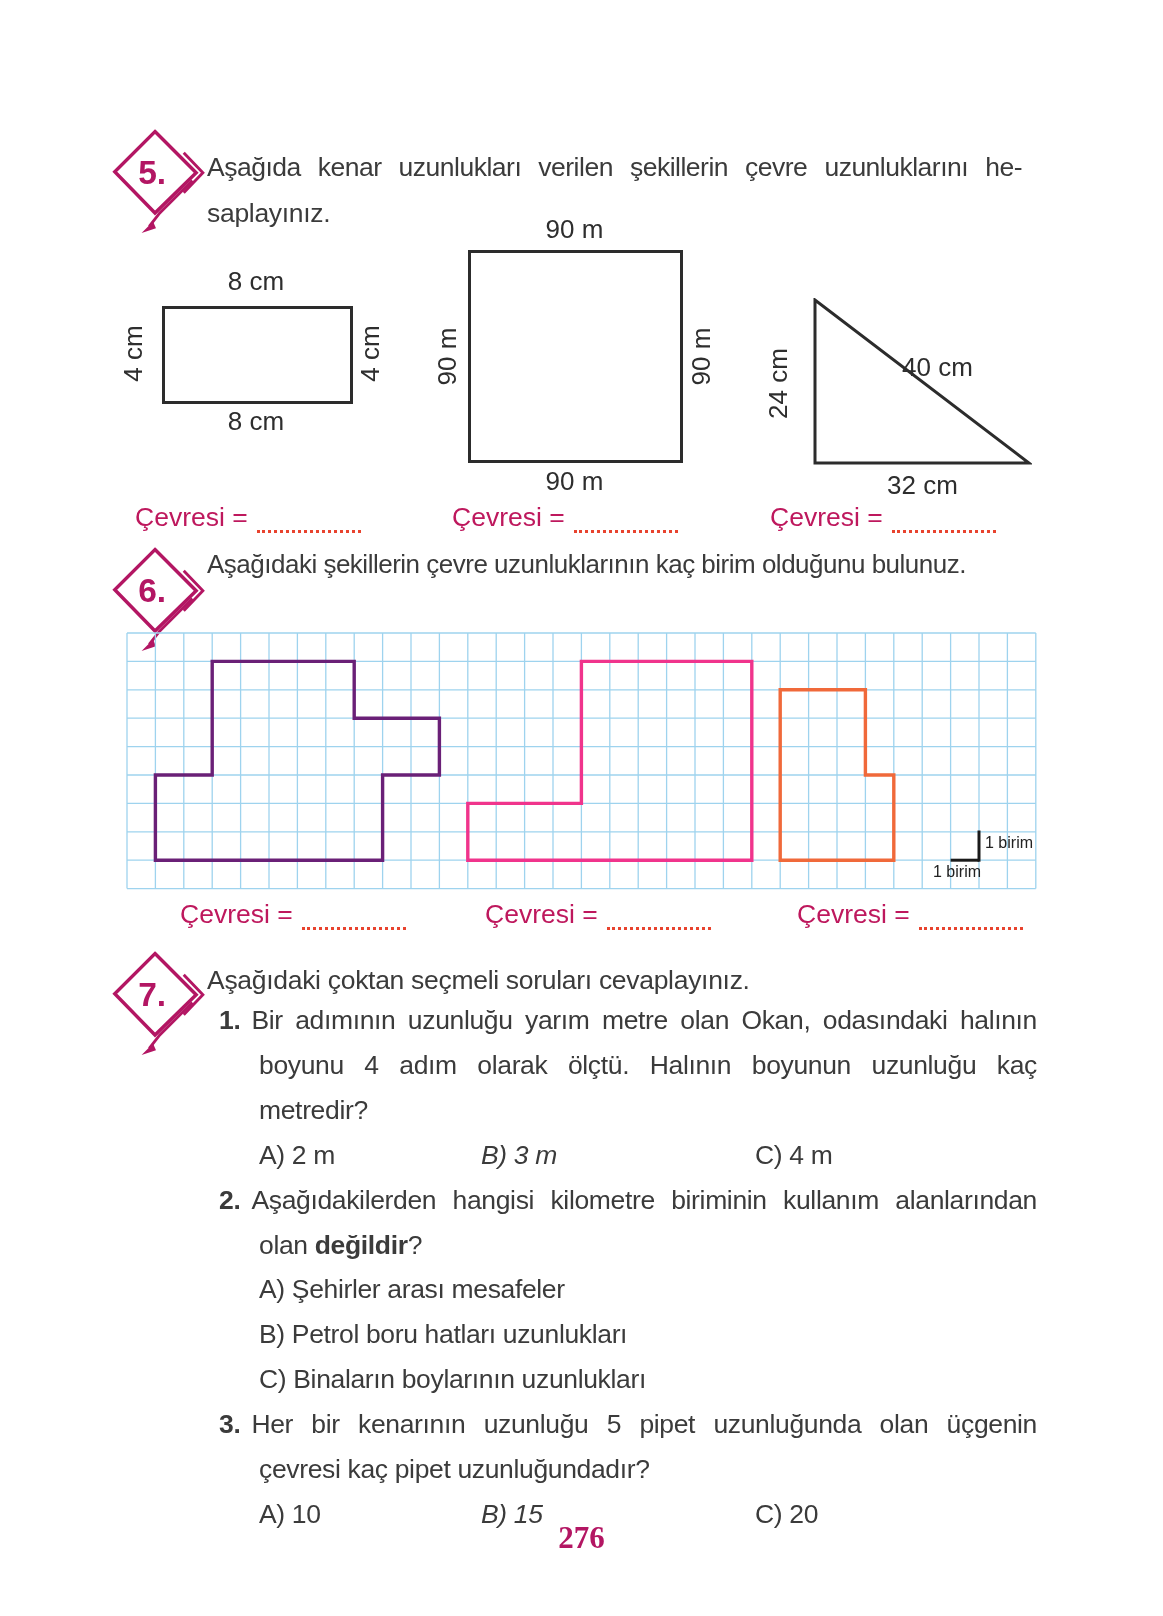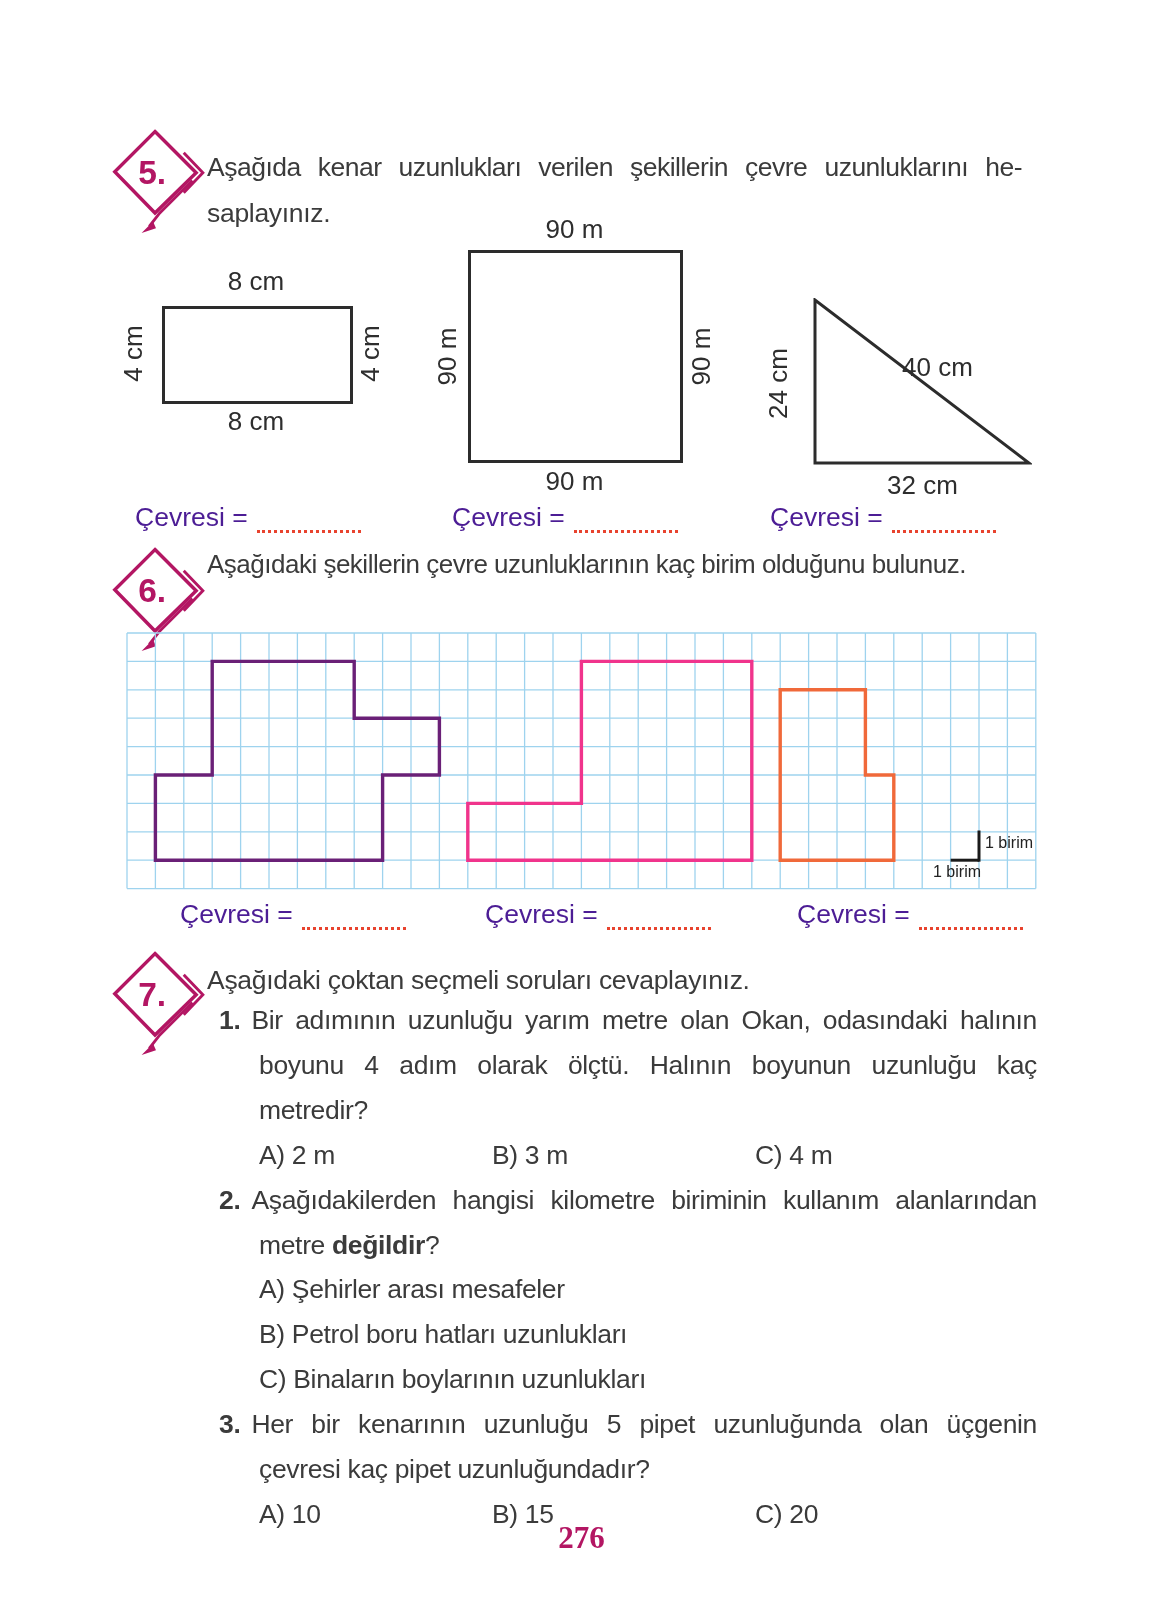--- a/index.html
+++ b/index.html
@@ -17,32 +17,32 @@
   .jline{text-align:justify;text-align-last:justify;}
   
   .badge{position:absolute;width:100px;height:113px;}
   .badge svg{display:block;}
   
   .figure-rect{position:absolute;border:3px solid #2c2c2c;background:#fff;}
   .shape-label{position:absolute;font-size:26px;color:#2e2e2e;text-align:center;white-space:nowrap;}
   .vlabel{position:absolute;display:flex;align-items:center;justify-content:center;}
   .vlabel span{transform:rotate(-90deg);white-space:nowrap;font-size:26px;color:#2e2e2e;}
   
-  .cev{position:absolute;display:flex;align-items:flex-end;font-size:26.5px;color:#4c1d95;white-space:nowrap;}
+  .cev{position:absolute;display:flex;align-items:flex-end;font-size:26.5px;color:#be185d;white-space:nowrap;}
   .cev-dots{display:inline-block;width:104px;height:22px;margin-left:9px;border-bottom:3px dotted #e8432e;}
   
   .grid-wrap{position:absolute;left:127px;top:633px;width:909px;height:256px;}
   .birim-label{position:absolute;font-size:16px;color:#222;white-space:nowrap;}
   
   .mcq{position:absolute;left:207px;top:998px;width:818px;font-size:26.5px;letter-spacing:-0.35px;line-height:44.9px;color:#3b3b3b;margin-left:12px;}
   .mcq .num{font-weight:bold;margin-right:11px;}
   .mcq .ind{padding-left:40px;}
   .mcq .opt-row{position:relative;height:44.9px;}
   .mcq .opt-a{position:absolute;left:40px;}
-  .mcq .opt-b{position:absolute;left:273px;}
+  .mcq .opt-b{position:absolute;left:262px;font-style:italic;}
   .mcq .opt-c{position:absolute;left:536px;}
   .bold{font-weight:bold;}
   .page-number{position:absolute;left:0;top:1520px;width:100%;text-align:center;
     font-family:"Liberation Serif","DejaVu Serif",serif;font-weight:bold;font-size:31px;color:#b31663;}
 </style>
 </head>
 <body>
 
 <div class="page">
 
@@ -208,21 +208,21 @@
     <div class="opt-row">
       <span class="opt-a">A) 2 m</span>
       <span class="opt-b">B) 3 m</span>
       <span class="opt-c">C) 4 m</span>
     </div>
 
     <div class="jline">
       <span class="num">2.</span><span>Aşağıdakilerden hangisi kilometre biriminin kullanım alanlarından</span>
     </div>
     <div class="ind">
-      <span>metre </span><span class="bold">değildir</span><span>?</span>
+      <span>olan </span><span class="bold">değildir</span><span>?</span>
     </div>
     <div class="ind">A) Şehirler arası mesafeler</div>
     <div class="ind">B) Petrol boru hatları uzunlukları</div>
     <div class="ind">C) Binaların boylarının uzunlukları</div>
 
     <div class="jline">
       <span class="num">3.</span><span>Her bir kenarının uzunluğu 5 pipet uzunluğunda olan üçgenin</span>
     </div>
     <div class="ind">çevresi kaç pipet uzunluğundadır?</div>
     <div class="opt-row">

